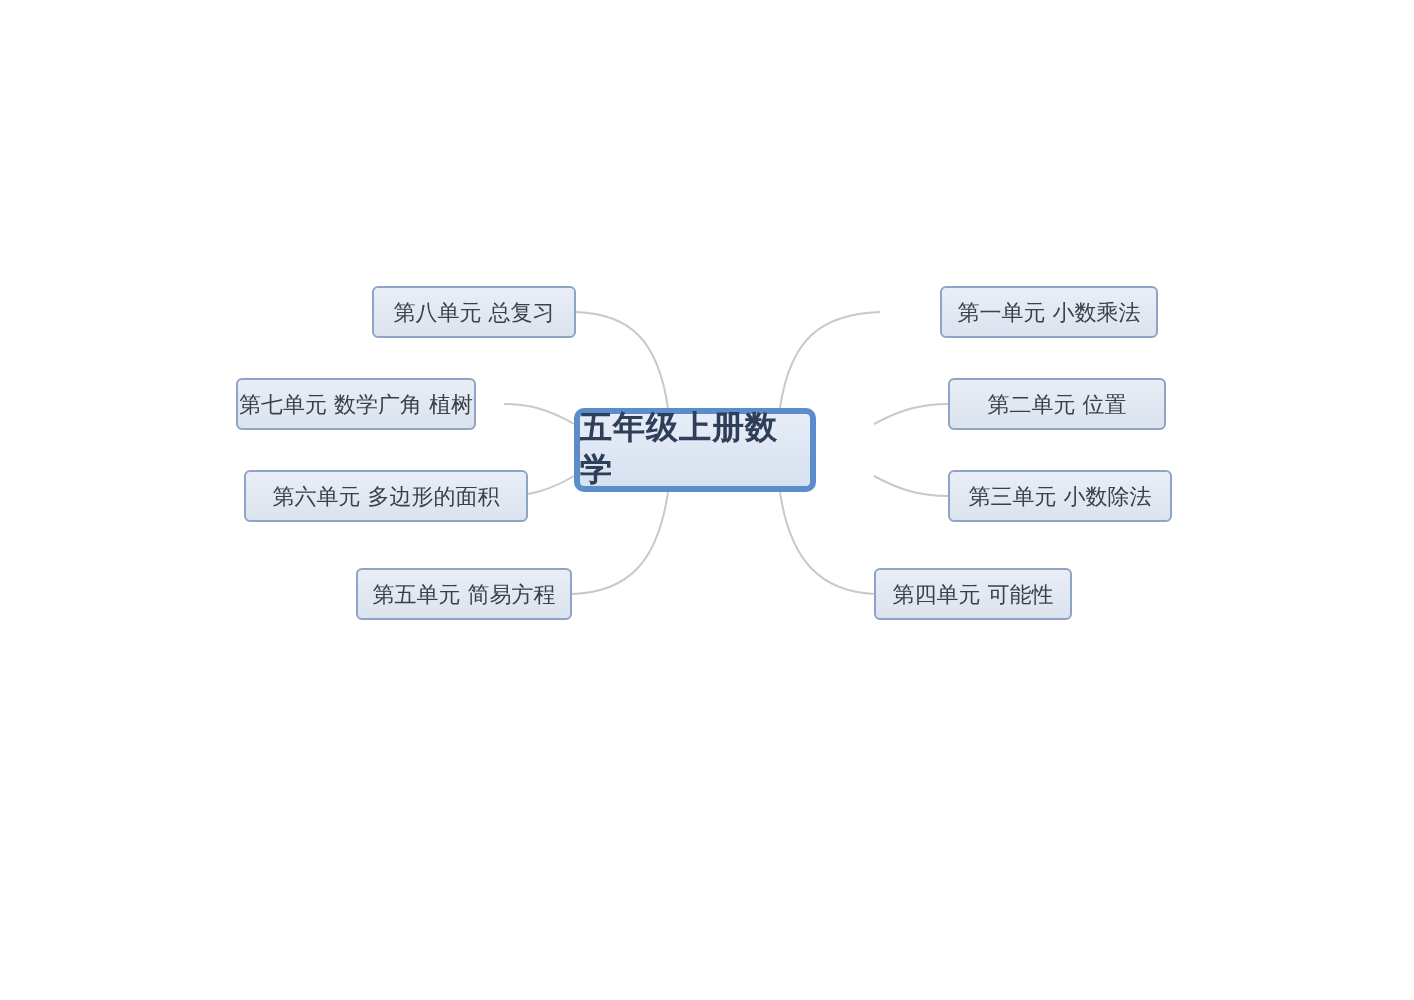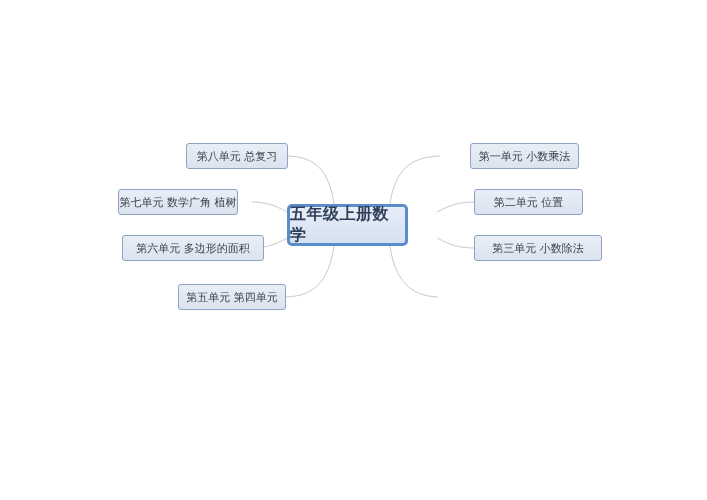--- a/index.html
+++ b/index.html
@@ -81,30 +81,33 @@
   <div class="central">
     <span>五年级上册数学</span>
   </div>
 
   <div class="node" style="left:438px; top:143px; width:109px;margin-left:32px;">
     <span>第一单元 小数乘法</span>
   </div>
   <div class="node" style="left:474px; top:189px; width:109px;">
     <span>第二单元 位置</span>
   </div>
-  <div class="node" style="left:474px; top:235px; width:128px;">
+  <div class="node" style="left:474px; top:235px; width:112px;">
     <span>第三单元 小数除法</span>
+  </div>
+  <div class="node" style="left:437px; top:284px; width:99px;">
+    <span>第四单元 可能性</span>
   </div>
 
   <div class="node" style="left:186px; top:143px; width:102px;">
     <span>第八单元 总复习</span>
   </div>
   <div class="node" style="left:118px; top:189px; width:120px;">
     <span>第七单元 数学广角 植树</span>
   </div>
   <div class="node" style="left:122px; top:235px; width:142px;">
     <span>第六单元 多边形的面积</span>
   </div>
   <div class="node" style="left:178px; top:284px; width:108px;">
-    <span>第五单元 第四单元</span>
+    <span>第五单元 简易方程</span>
   </div>
 
 </div>
 
 </body></html>

